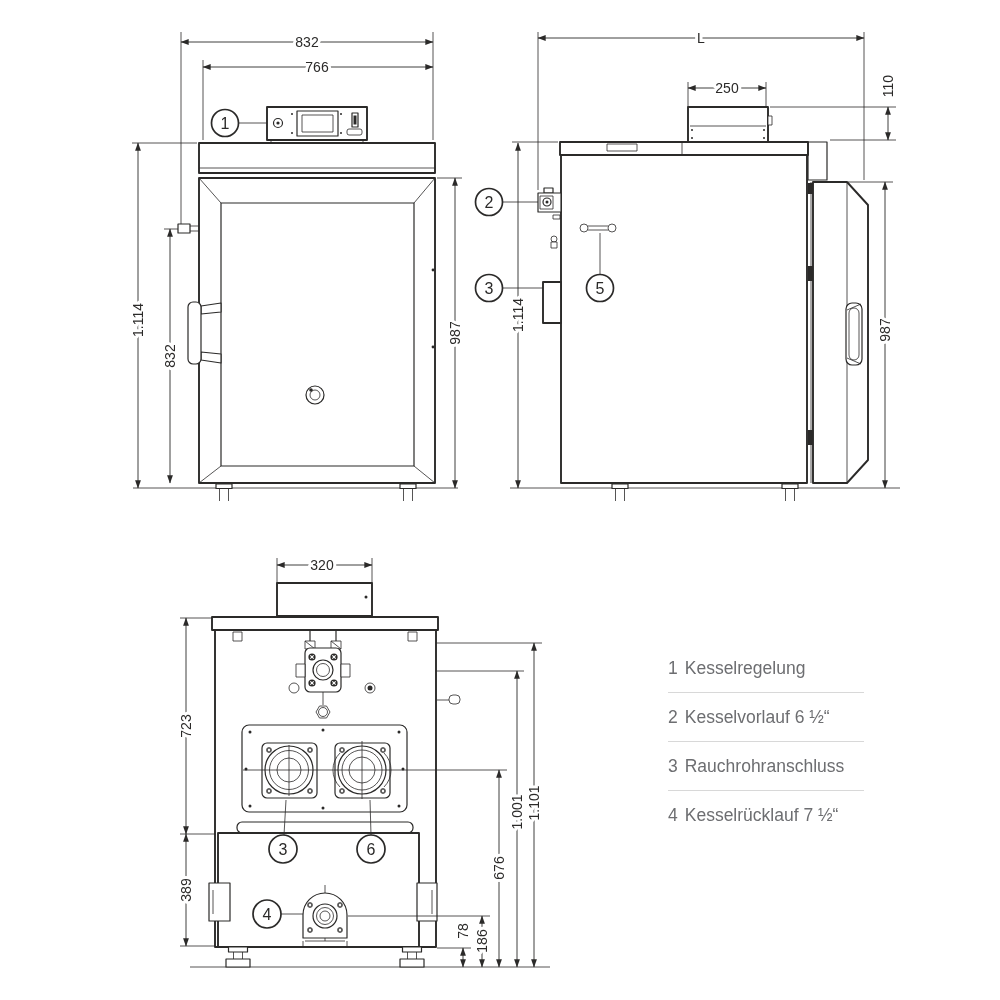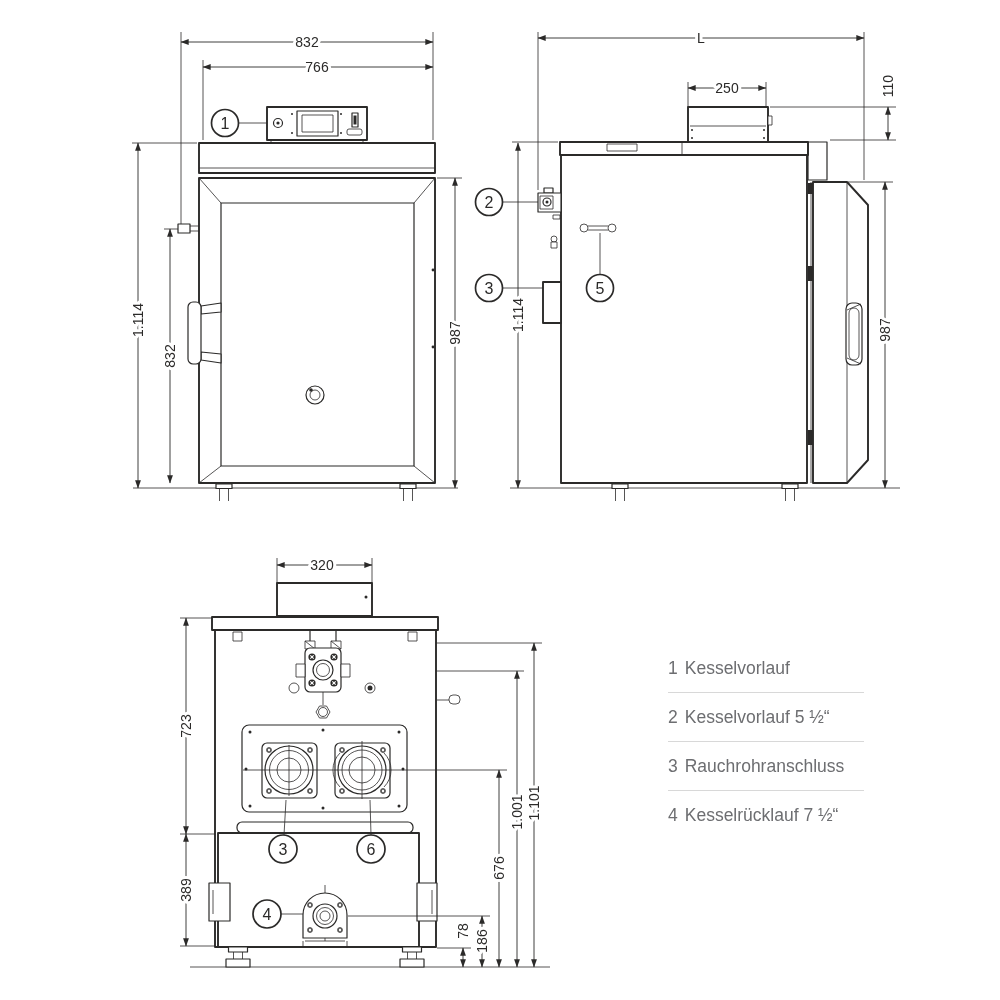--- a/index.html
+++ b/index.html
@@ -453,25 +453,25 @@
       <text class="co" x="267" y="919.5">4</text>
     </g>
     <use href="#footr" transform="translate(238,947)"></use>
     <use href="#footr" transform="translate(412,947)"></use>
   </g>
 </svg>
 
 <div class="legend">
   <div class="legend-item">
     <span>1</span>
-    <span>Kesselvorlauf</span>
+    <span>Kesselregelung</span>
   </div>
   <div class="legend-item">
     <span>2</span>
-    <span>Kesselvorlauf 5 ½“</span>
+    <span>Kesselvorlauf 6 ½“</span>
   </div>
   <div class="legend-item">
     <span>3</span>
     <span>Rauchrohranschluss</span>
   </div>
   <div class="legend-item">
     <span>4</span>
     <span>Kesselrücklauf 7 ½“</span>
   </div>
 </div>

